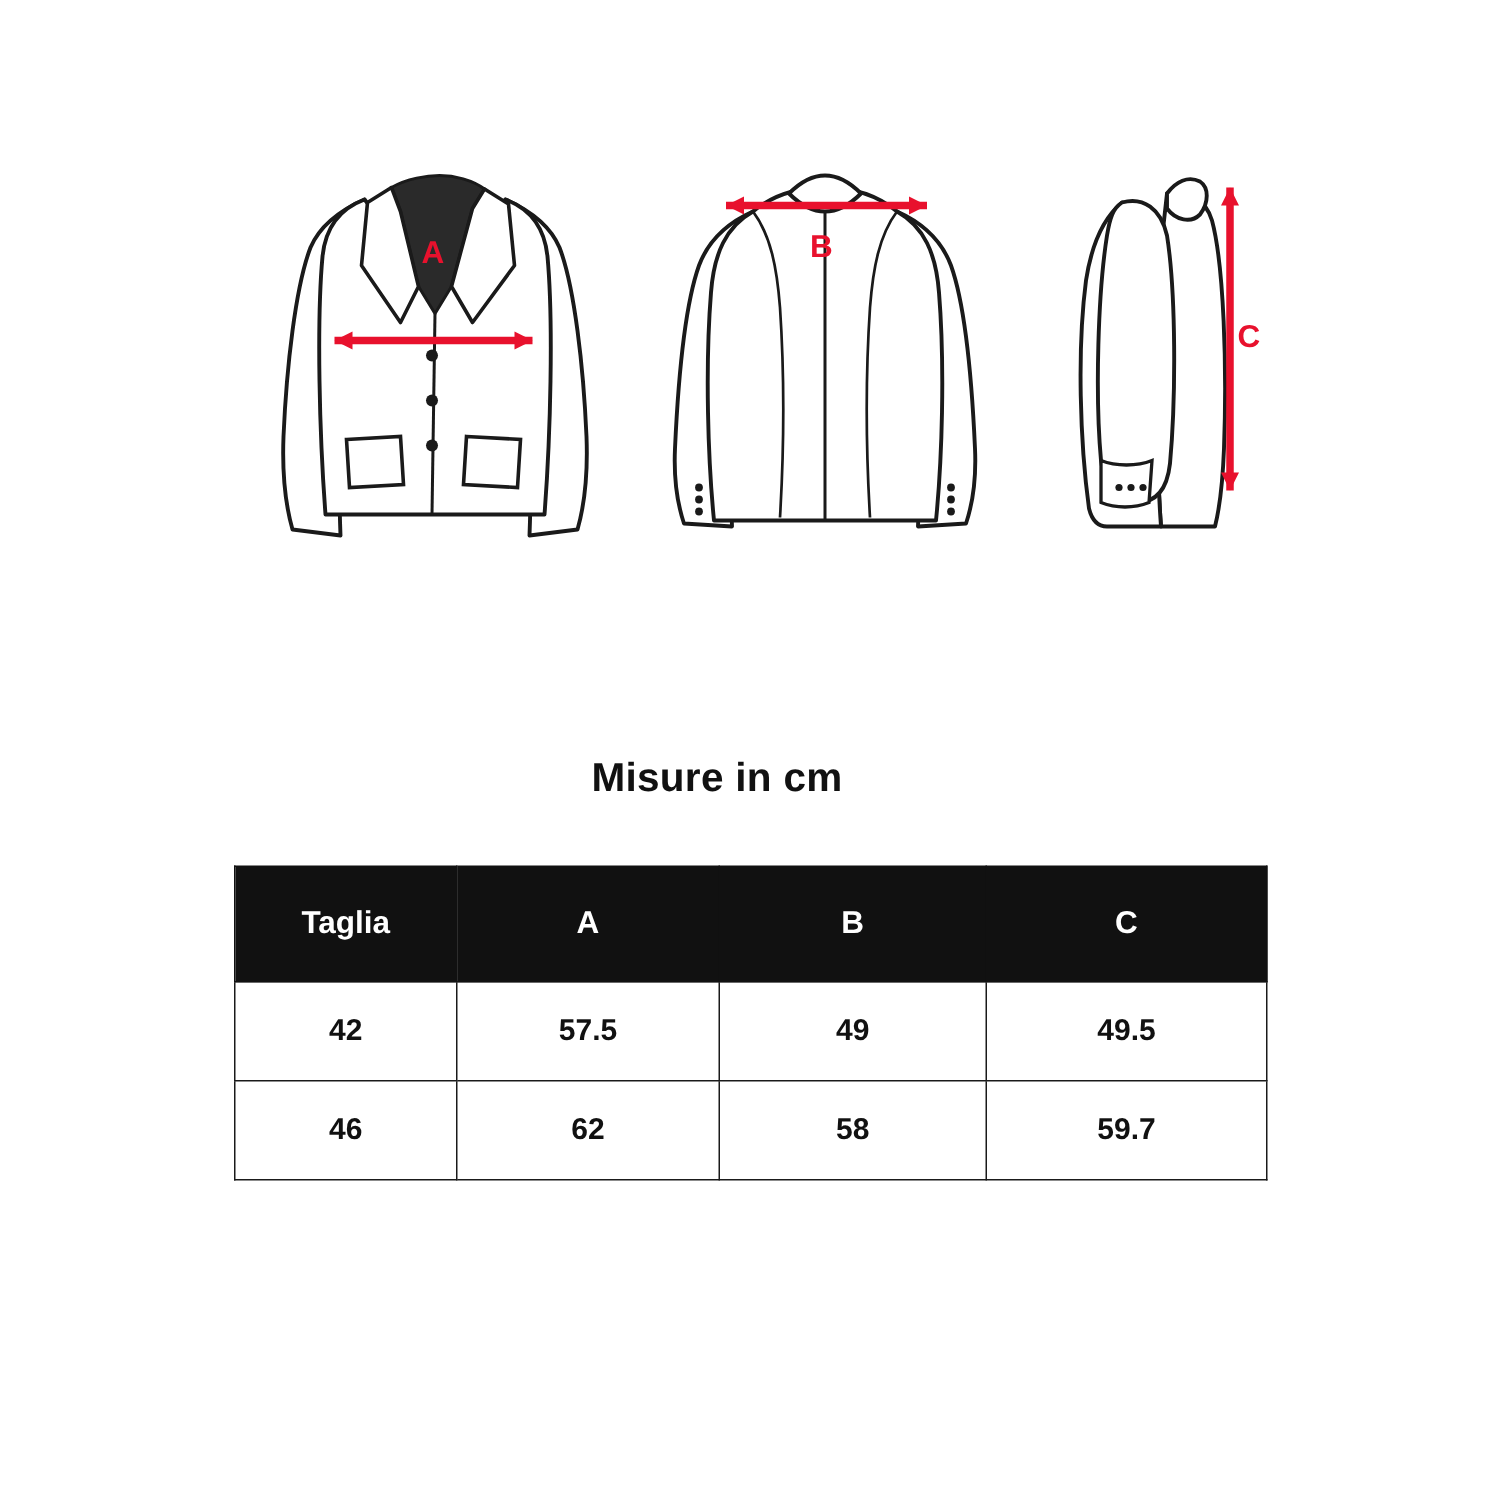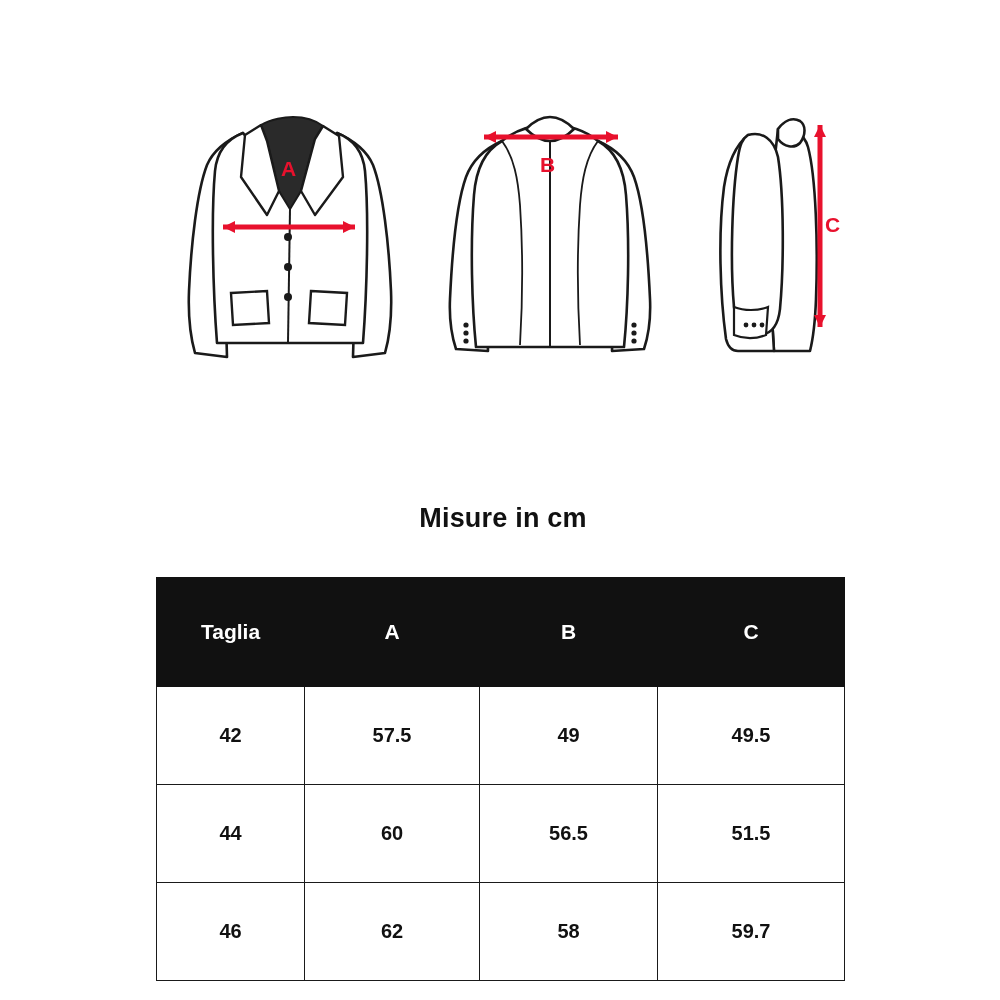--- a/index.html
+++ b/index.html
@@ -48,21 +48,20 @@
   .caption {
     position: absolute;
     top: 408px;
     left: 0;
     width: 956px;
     text-align: center;
     font-size: 27px;
     font-weight: bold;
     letter-spacing: 0.2px;
     color: #111111;
-    padding-left: 25px;
   }
 
   
   .table-wrap {
     position: absolute;
     top: 482px;
     left: 156px;
     width: 688px;
   }
   table.size-table {
@@ -70,21 +69,21 @@
     width: 688px;
     table-layout: fixed;
   }
   table.size-table th,
   table.size-table td {
     border: 1px solid #1a1a1a;
     text-align: center;
     font-size: 20px;
     font-weight: bold;
     height: 65px;
-    padding: 16px;
+    padding: 0;
   }
   table.size-table thead th {
     background: #111111;
     color: #ffffff;
     border-color: #111111;
     height: 76px;
     font-size: 21px;
   }
   table.size-table tbody td {
     color: #111111;
@@ -221,26 +220,20 @@
         </tr>
       </thead>
       <tbody>
         <tr>
           <td>42</td>
           <td>57.5</td>
           <td>49</td>
           <td>49.5</td>
         </tr>
         <tr>
-          <td>44</td>
-          <td>60</td>
-          <td>56.5</td>
-          <td>51.5</td>
-        </tr>
-        <tr>
           <td>46</td>
           <td>62</td>
           <td>58</td>
           <td>59.7</td>
         </tr>
       </tbody>
     </table>
   </div>
 
 </div>

